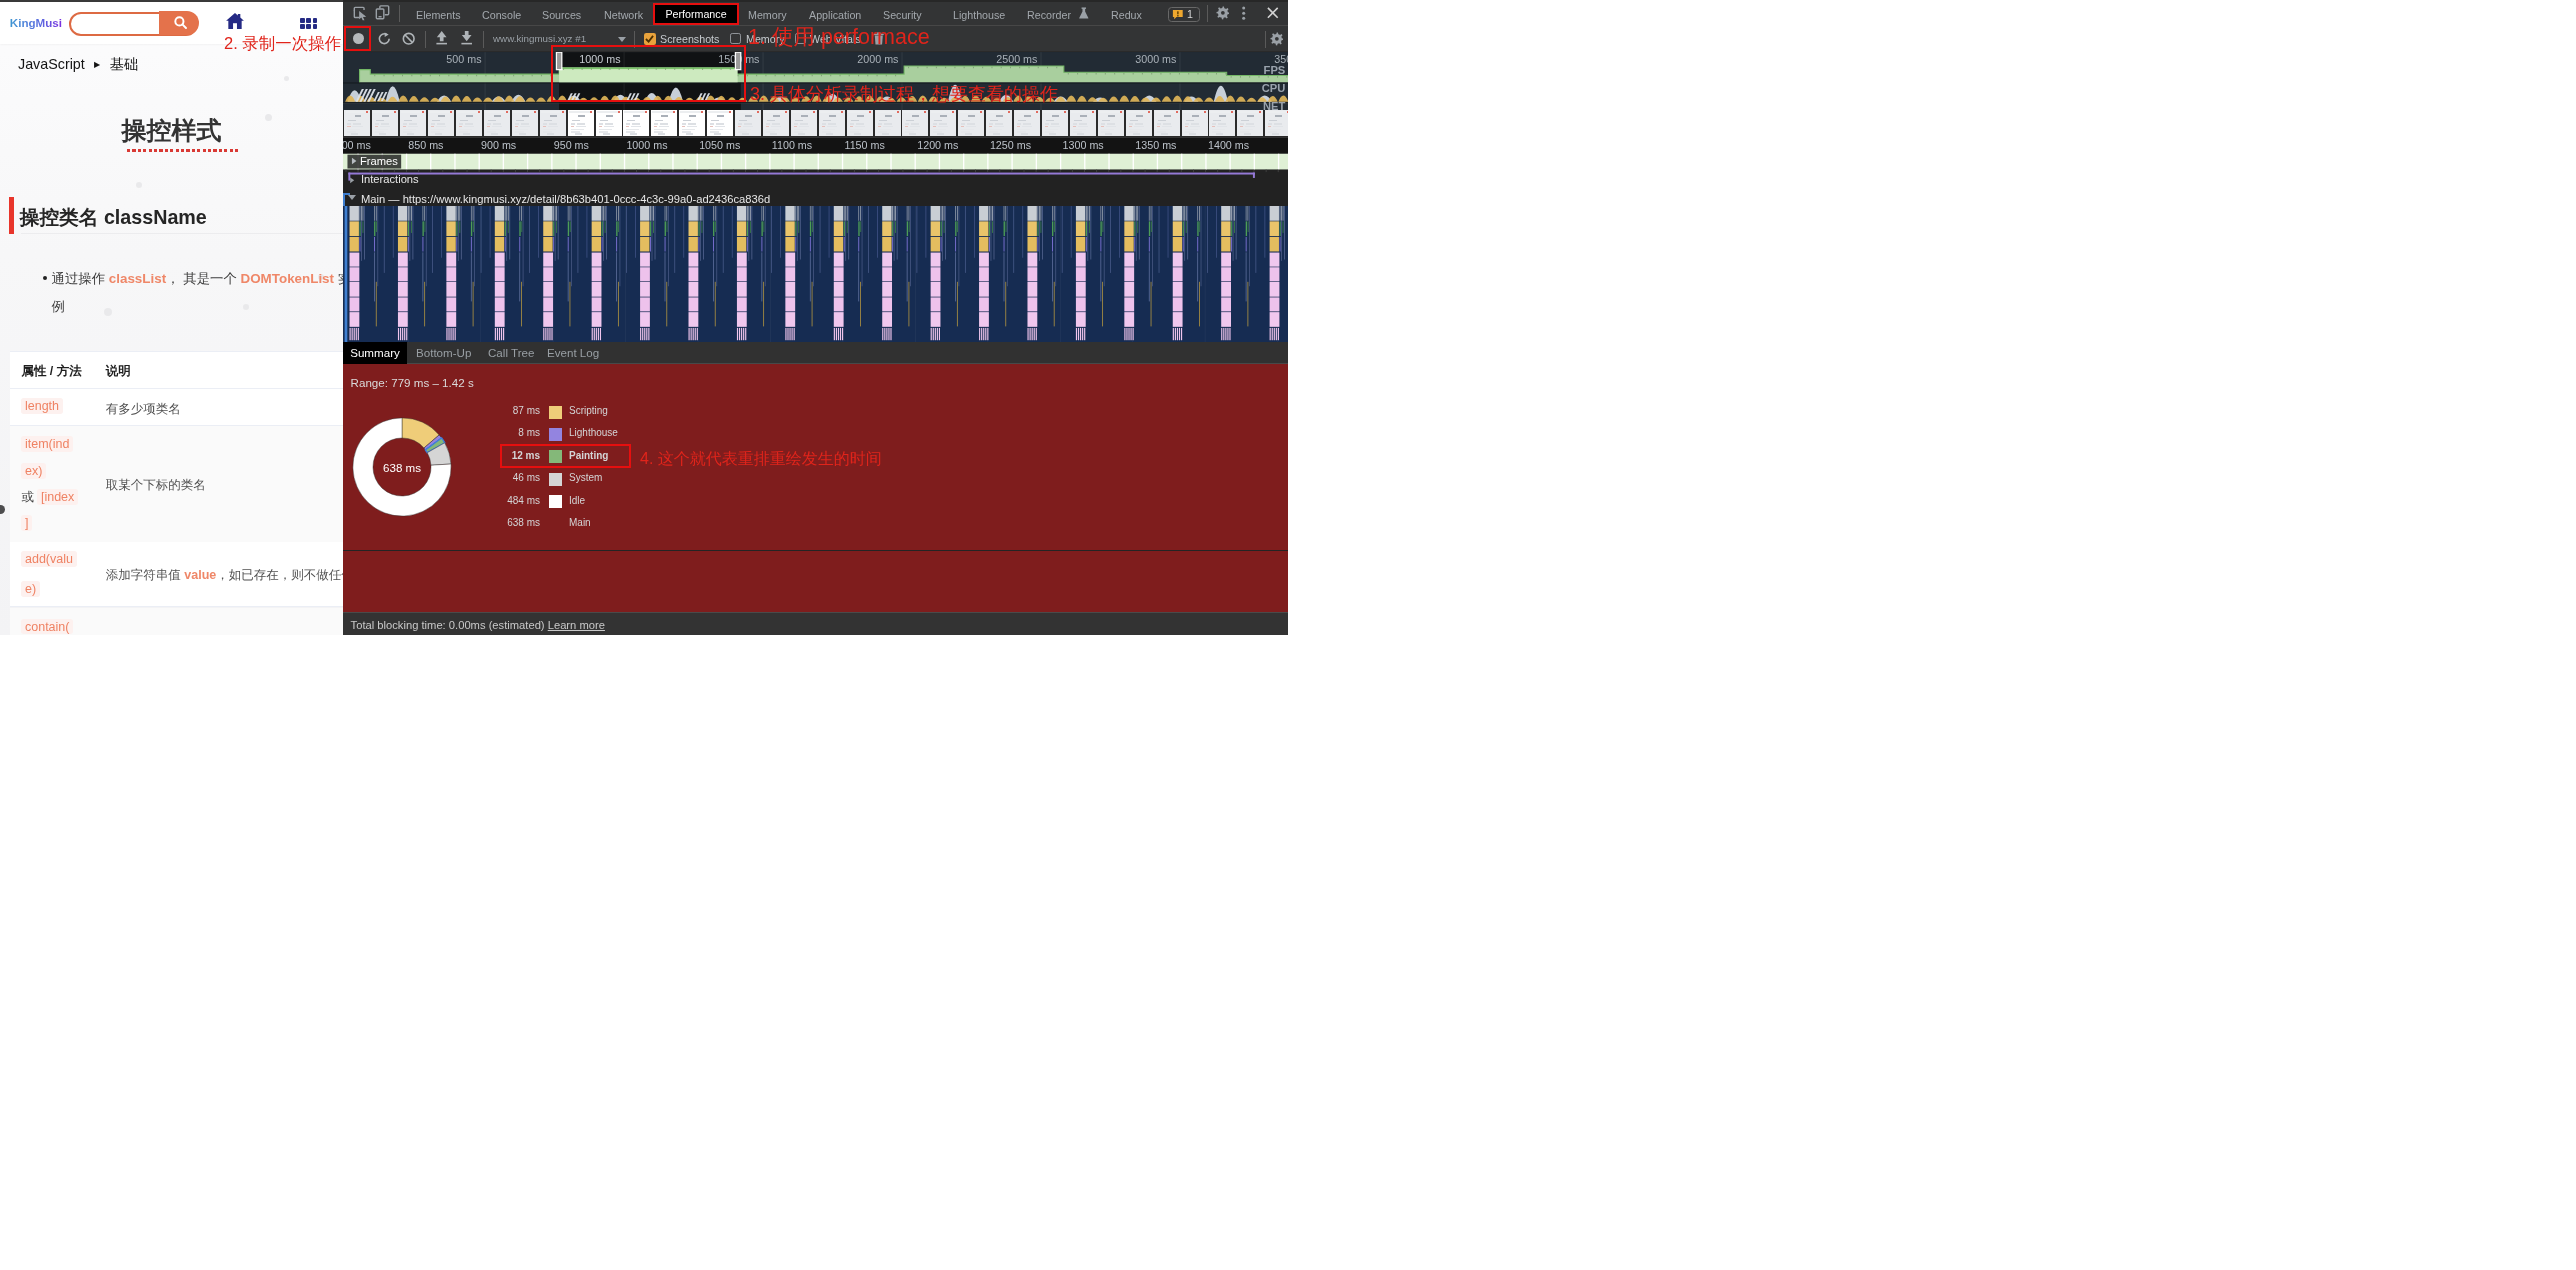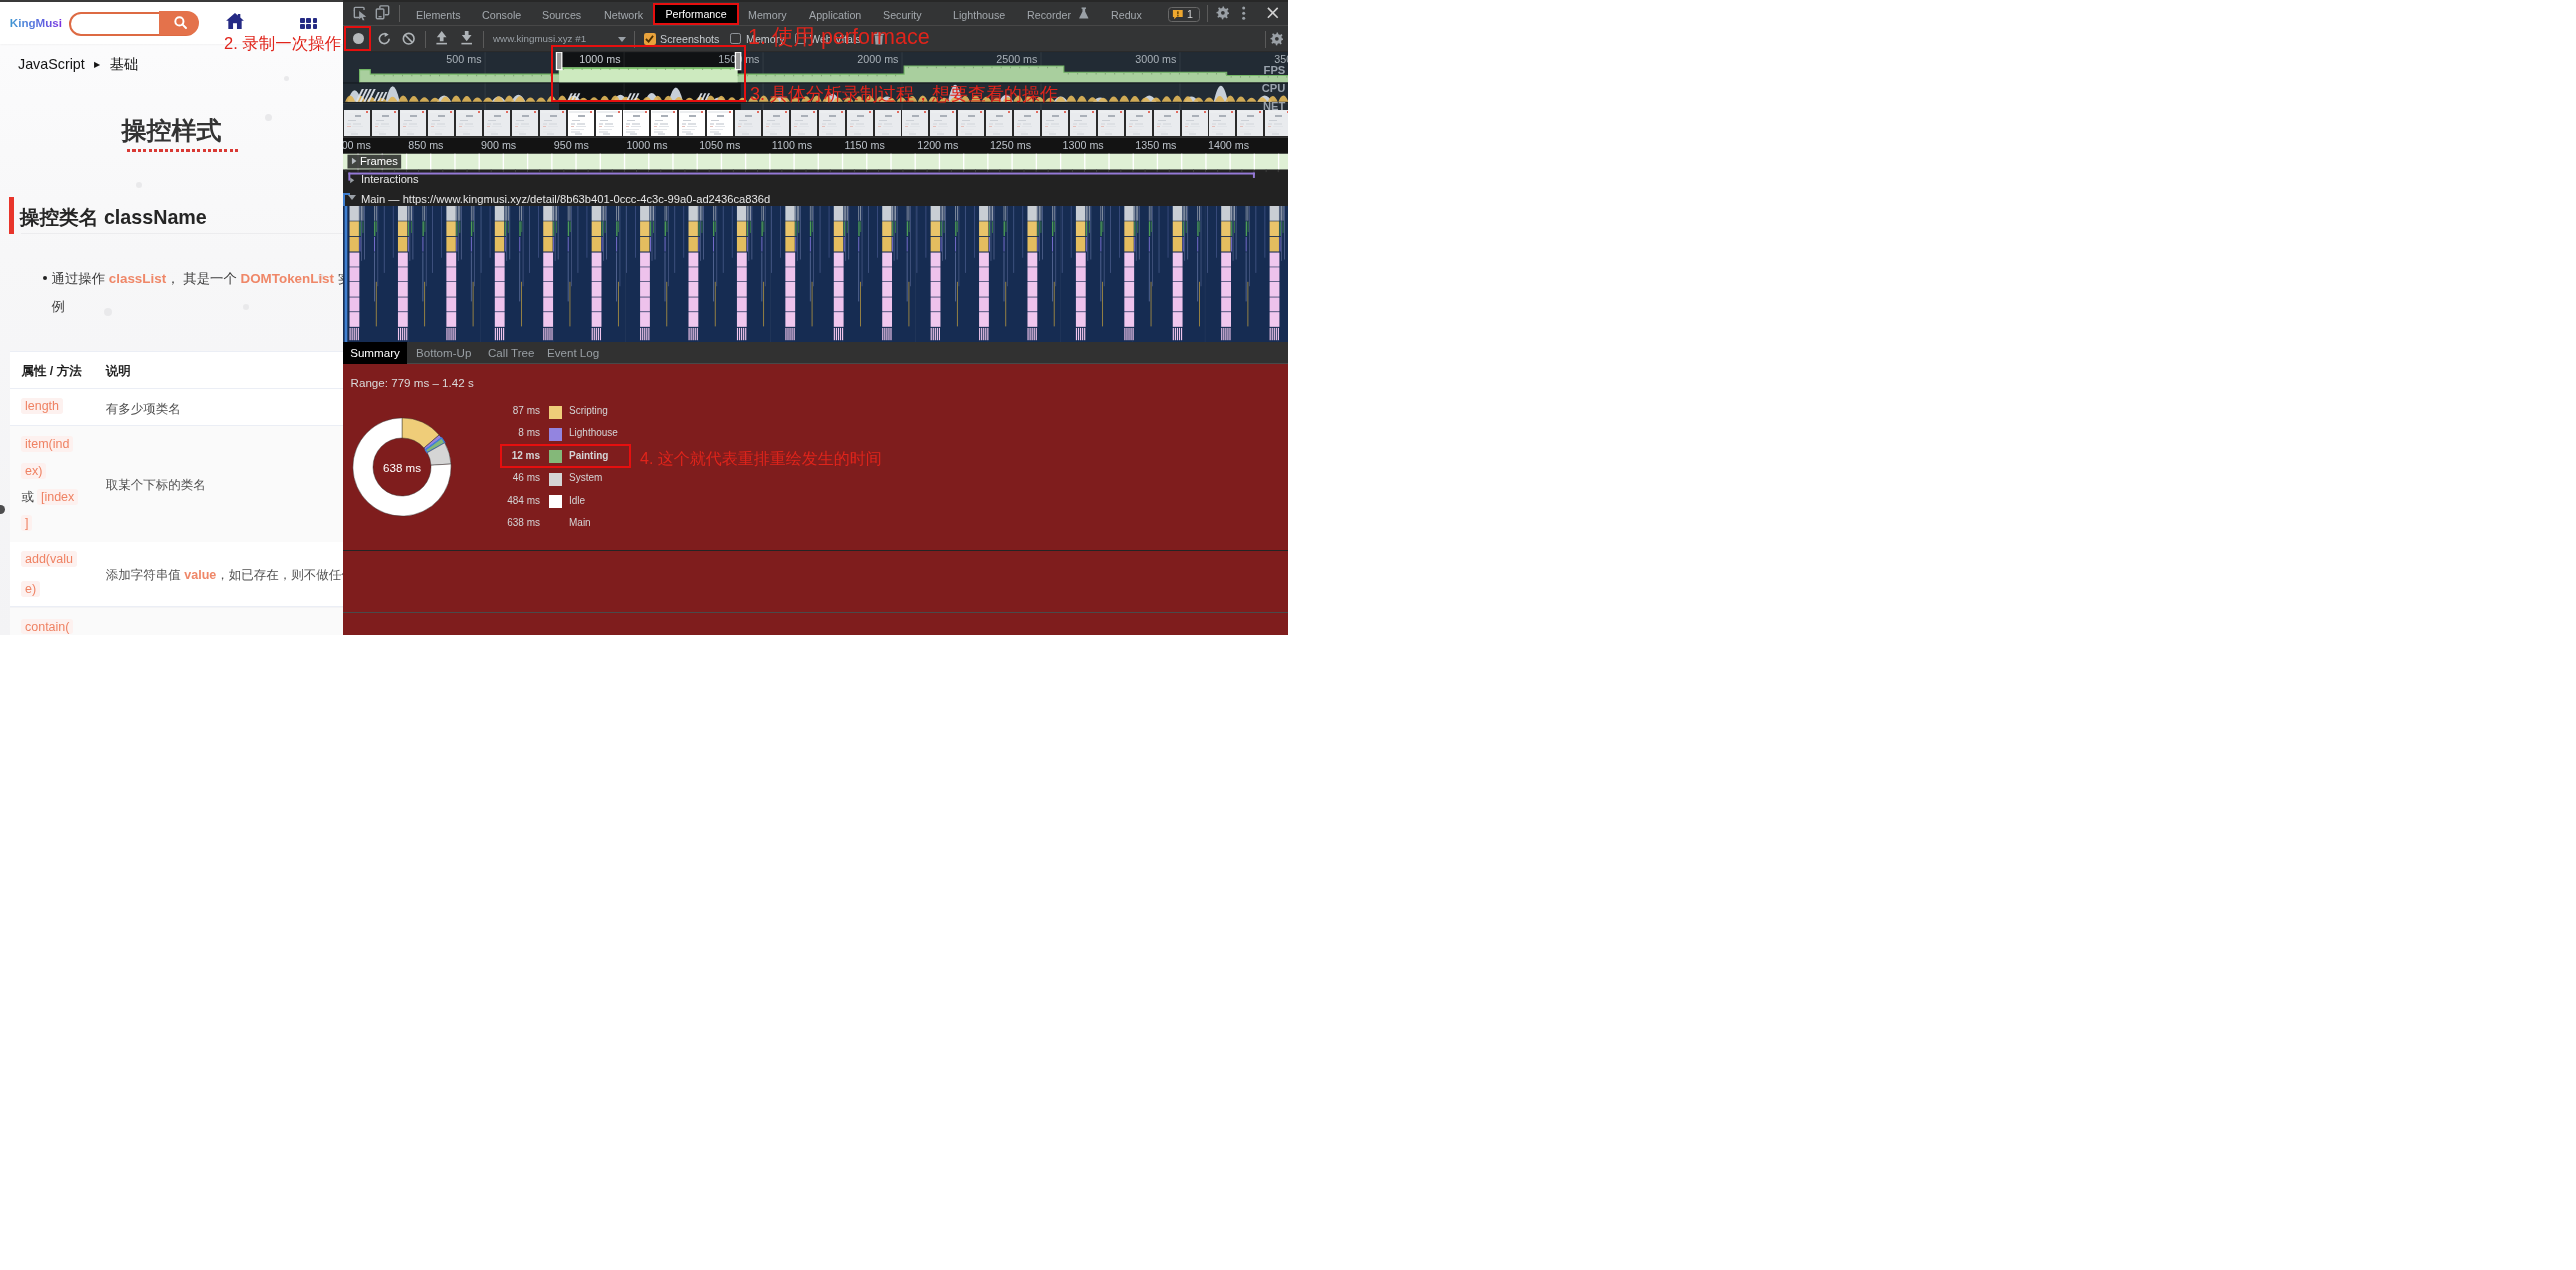--- a/index.html
+++ b/index.html
@@ -1690,20 +1690,23 @@
           </div>
           <div class="legrow legsw" style="left:206px;top:153px;background:#ffffff;"></div>
           <div class="legrow" style="left:226px;top:153px;">Idle</div>
           <div class="legrow" style="left:139px;top:175px;width:58px;">
             <span class="legnum">638 ms</span>
           </div>
           <div class="legrow" style="left:226px;top:175px;">Main</div>
         </div>
     <div class="abs" style="left:0;top:208px;width:945px;height:0.9px;background:#242424;"></div>
     <div class="abs" style="left:0;top:270px;width:945px;height:0.9px;background:#4a4a4a;"></div>
+    <div class="abs" style="left:0;top:271px;width:945px;height:22.4px;background:#333;">
+      <div class="abs" style="left:7.6px;top:6.3px;font-size:11.2px;color:#c9c9c9;">Total blocking time: 0.00ms (estimated) <span style="text-decoration:underline;">Learn more</span></div>
+    </div>
   </div>
 </div>
 
 <div class="red" style="left:224px;top:33px;font-size:16.5px;">2. 录制一次操作</div>
 <div class="redbox" style="left:344px;top:26px;width:27px;height:25px;"></div>
 <div class="red" style="left:748px;top:21.5px;font-size:21.5px;">1. 使用 performace</div>
 <div class="redbox" style="left:551px;top:45px;width:195px;height:57px;"></div>
 <div class="red" style="left:750px;top:82px;font-size:18px;">3. 具体分析录制过程，想要查看的操作</div>
 <div class="redbox" style="left:500px;top:444px;width:131px;height:24px;"></div>
 <div class="red" style="left:640px;top:449px;font-size:16px;">4. 这个就代表重排重绘发生的时间</div>

